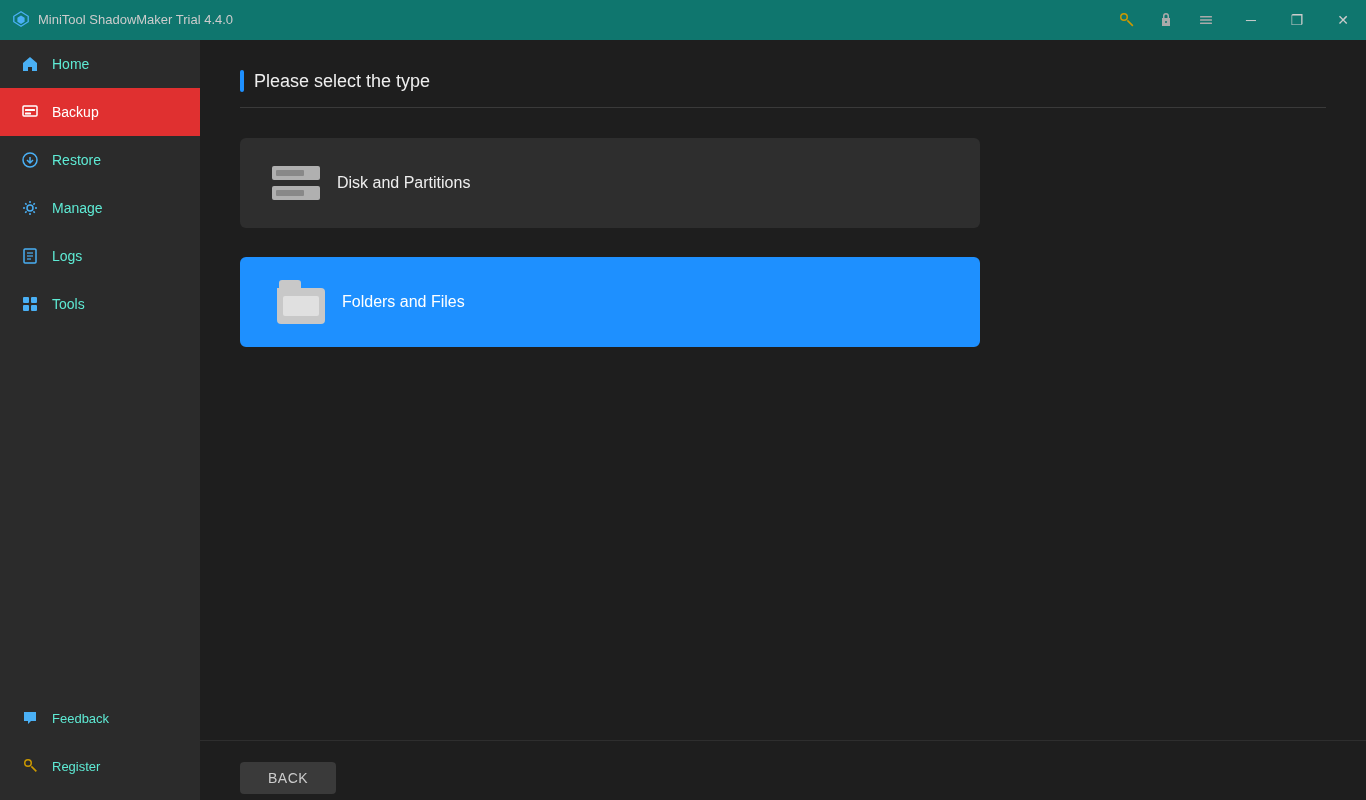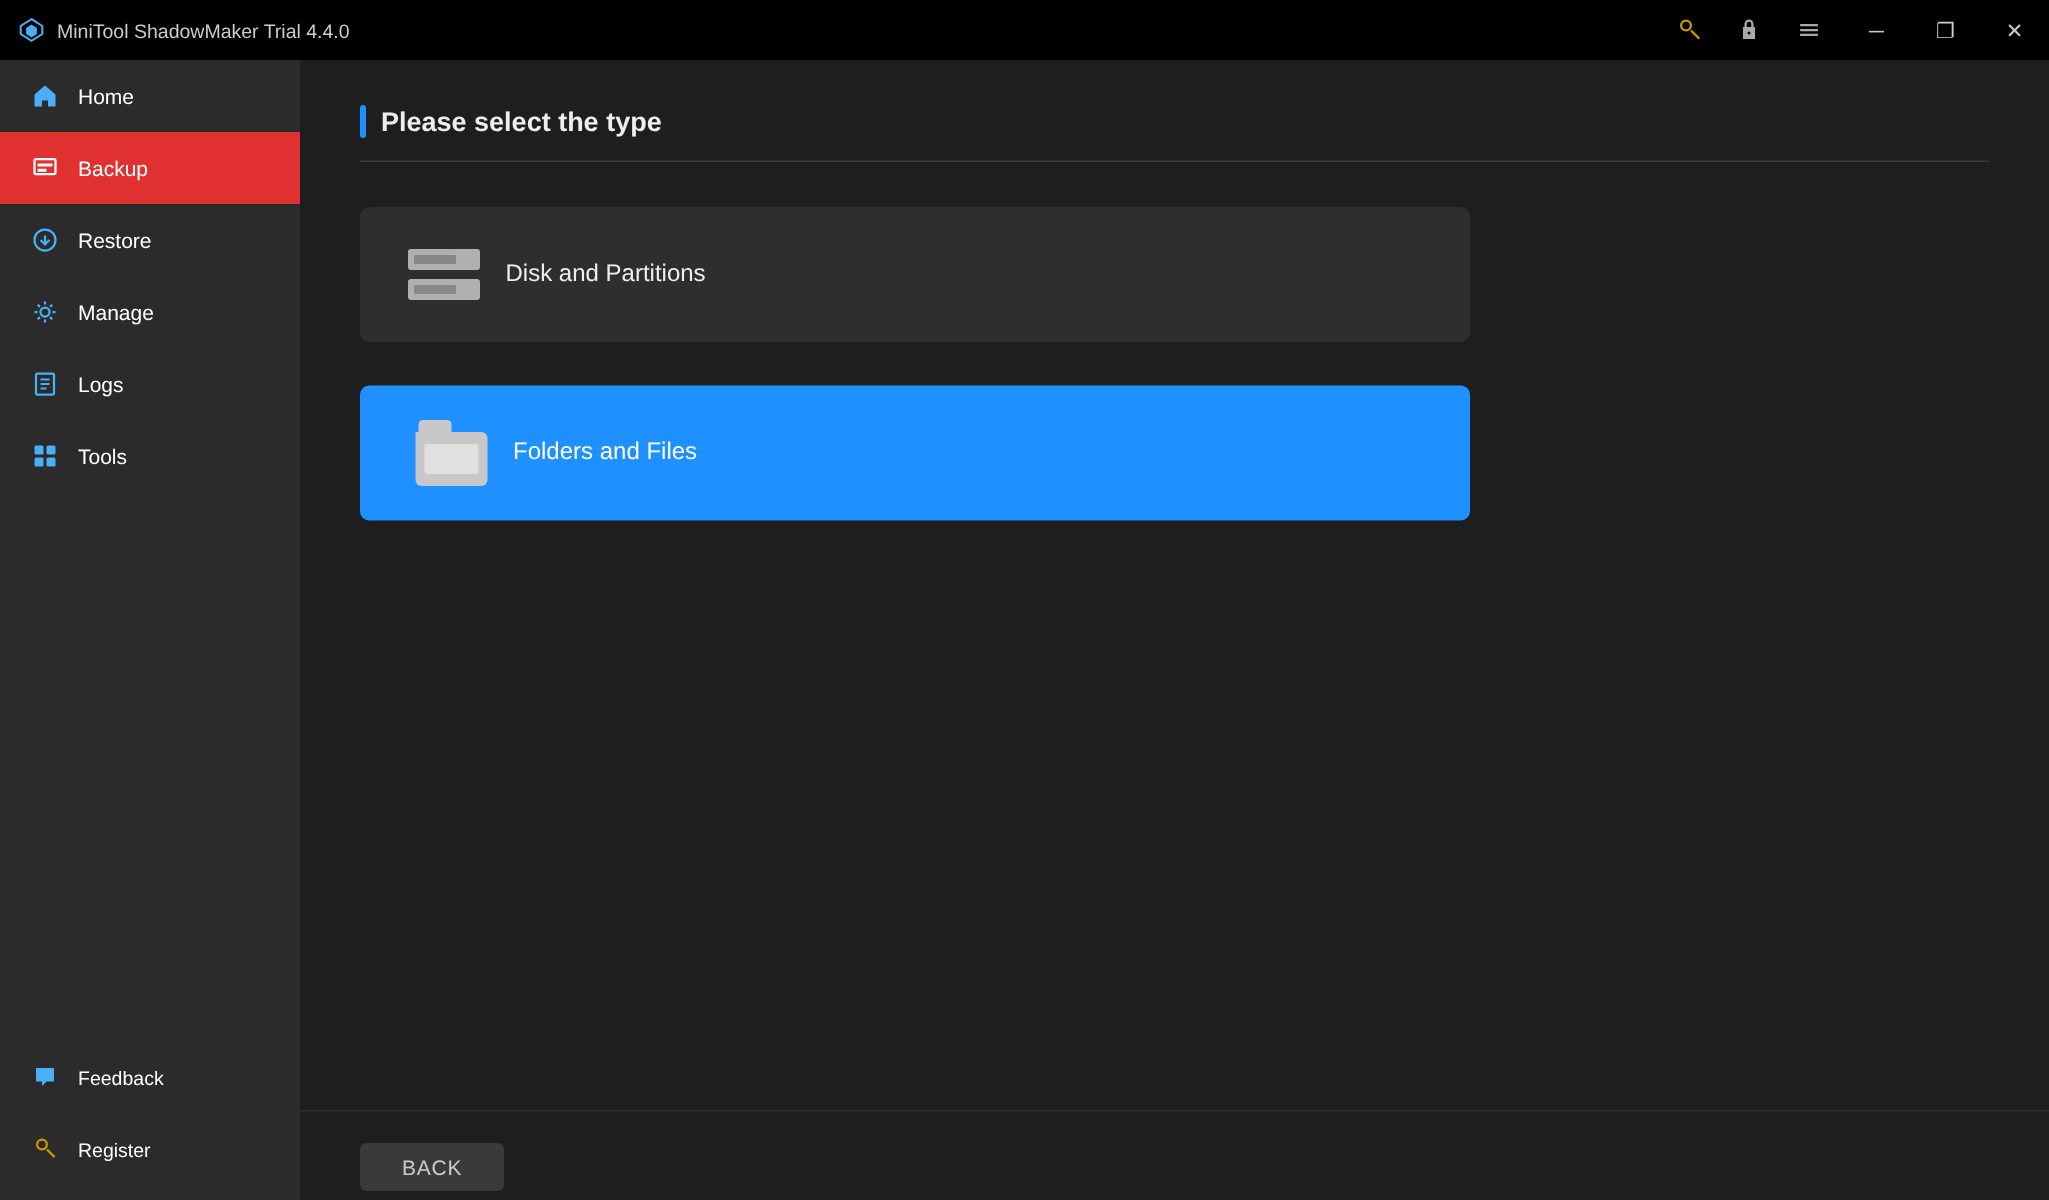--- a/index.html
+++ b/index.html
@@ -9,24 +9,24 @@
       background: #1a1a1a;
       font-family: 'Segoe UI', Arial, sans-serif;
       overflow: hidden;
       color: #fff;
     }
 
     
     #titlebar {
       width: 100%;
       height: 40px;
-      background: #000000;
-      display: flex;
-      align-items: center;
-      padding: 0 12px;
+      background: #0f766e;
+      display: flex;
+      align-items: flex-end;
+      padding: 12px 12px;
       position: relative;
     }
     #titlebar .app-logo {
       display: flex;
       align-items: center;
       gap: 8px;
       font-size: 13px;
       color: #ccc;
     }
     #titlebar .app-logo .logo-icon {
@@ -82,21 +82,21 @@
       height: 100%;
       flex-shrink: 0;
     }
     .nav-item {
       display: flex;
       align-items: center;
       gap: 12px;
       padding: 14px 20px;
       cursor: pointer;
       font-size: 14px;
-      color: #ffffff;
+      color: #5eead4;
       user-select: none;
     }
     .nav-item.active {
       background: #e03030;
       color: #fff;
     }
     .nav-icon {
       width: 20px;
       height: 20px;
       flex-shrink: 0;
@@ -122,21 +122,21 @@
     }
     #content {
       flex: 1;
       padding: 30px 40px;
     }
     .page-title {
       display: flex;
       align-items: center;
       gap: 10px;
       font-size: 18px;
-      font-weight: 700;
+      font-weight: 400;
       color: #eee;
       margin-bottom: 30px;
       padding-bottom: 15px;
       border-bottom: 1px solid #3a3a3a;
     }
     .page-title::before {
       content: '';
       display: block;
       width: 4px;
       height: 22px;

